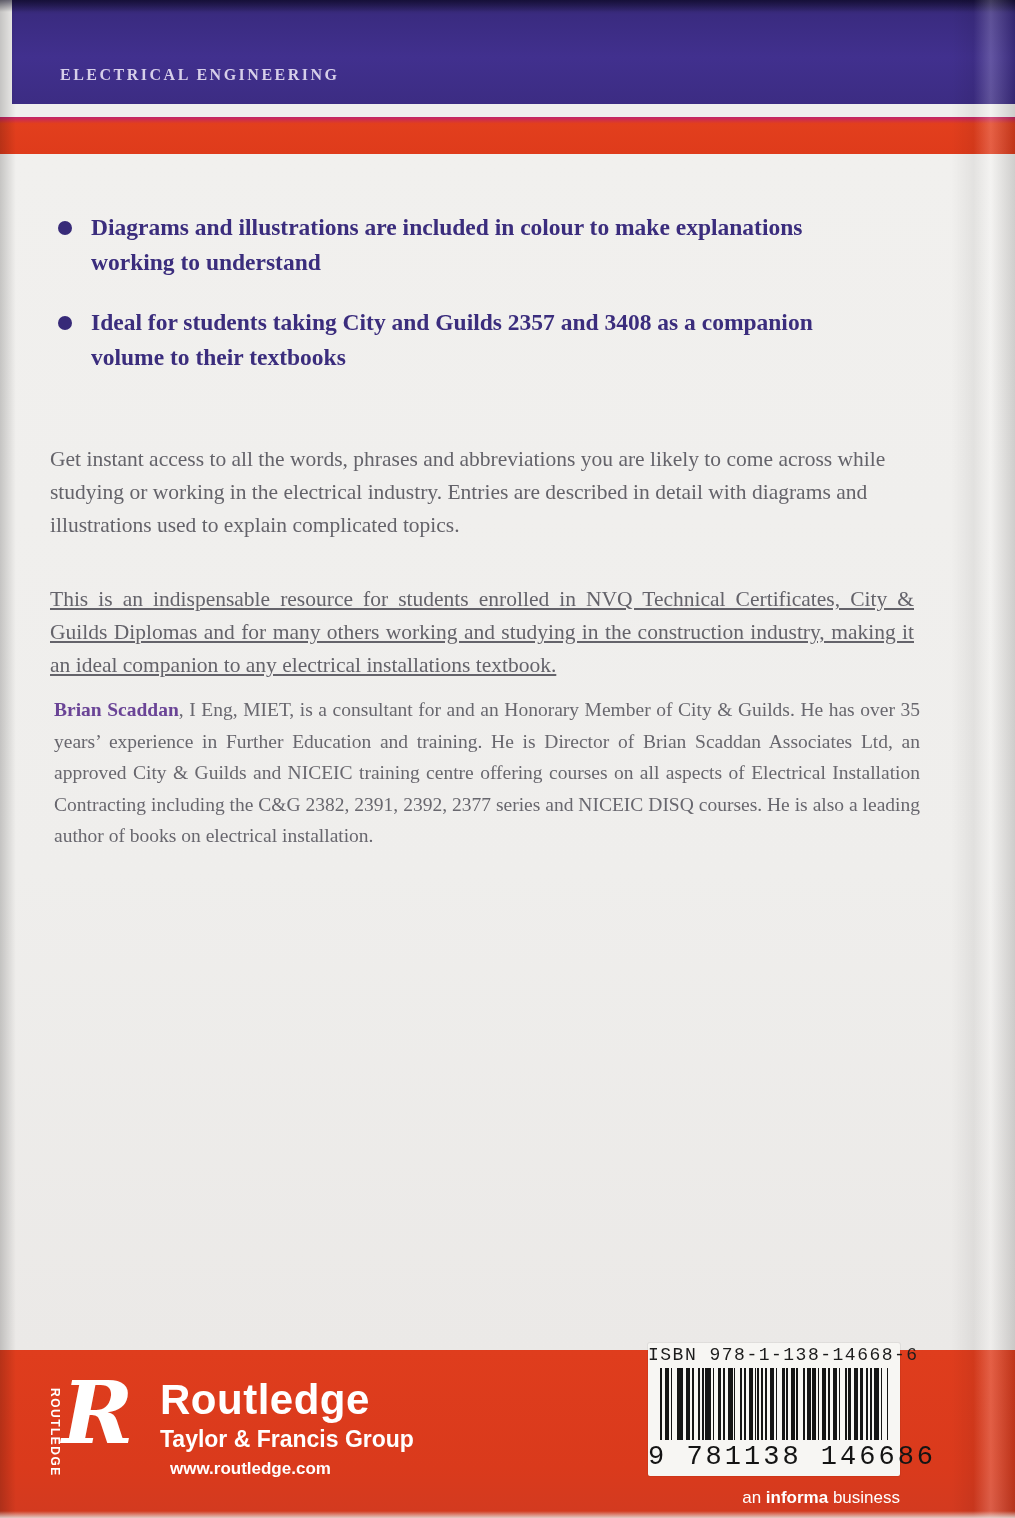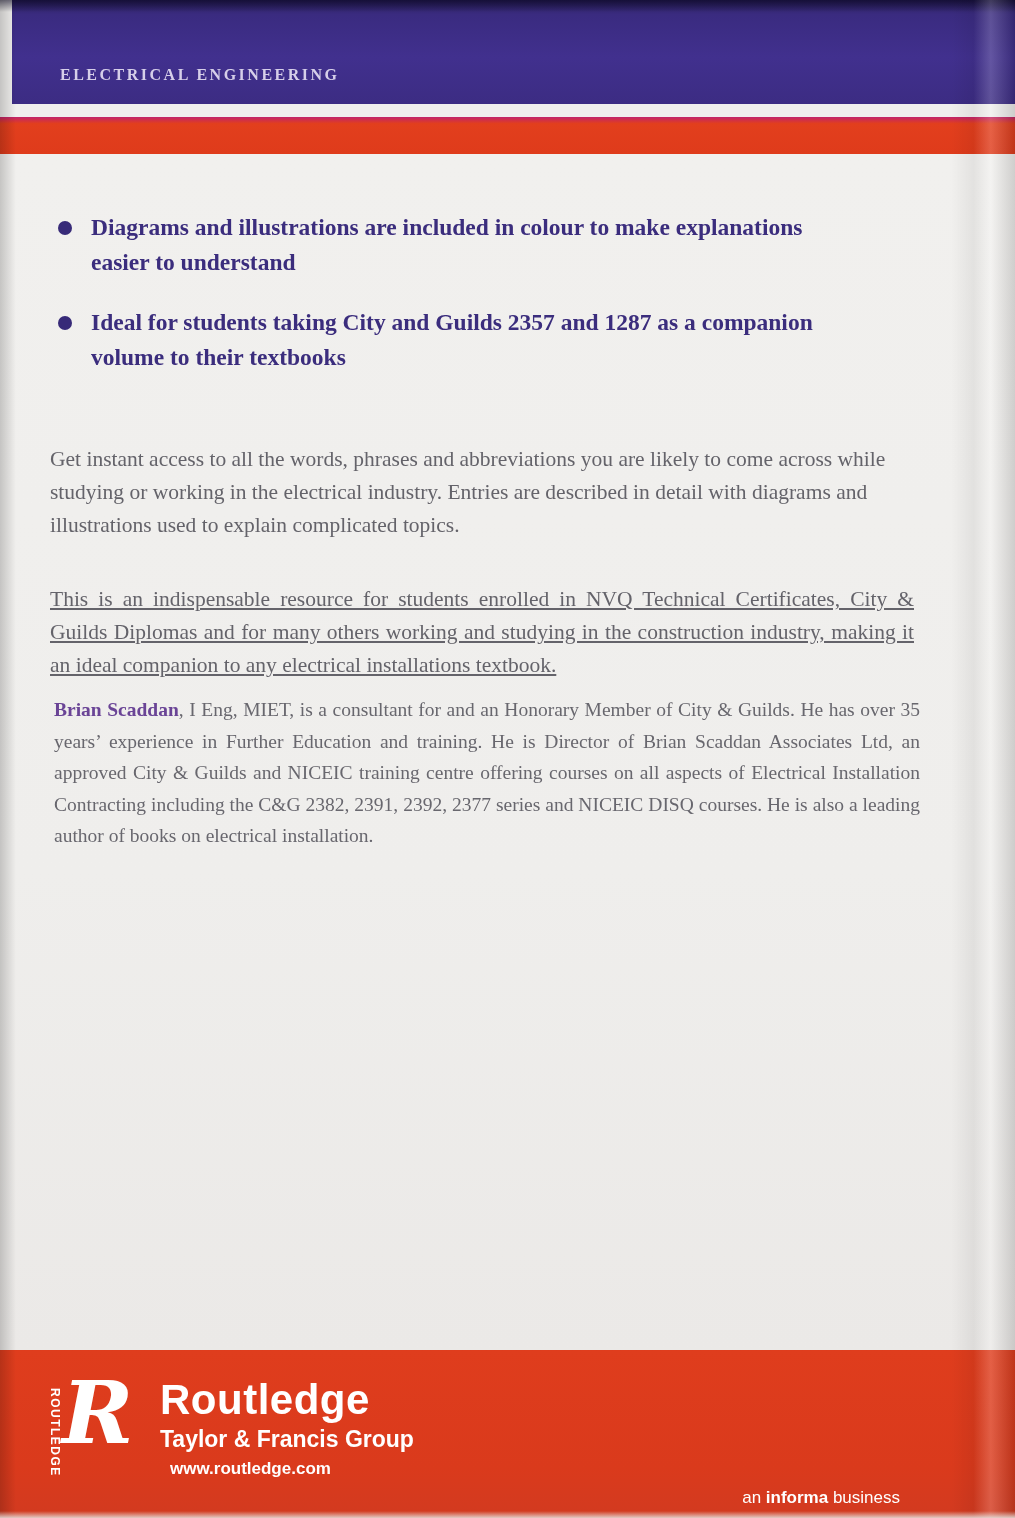--- a/index.html
+++ b/index.html
@@ -154,25 +154,25 @@
   <div class="band-top">
     <div class="category">ELECTRICAL ENGINEERING</div>
   </div>
 
   <div class="band-red-top"></div>
 
   <div class="page">
     <ul class="bullets">
       <li>
         <span class="dot"></span>
-        <span>Diagrams and illustrations are included in colour to make explanations easier to understand</span>
+        <span>Diagrams and illustrations are included in colour to make explanations working to understand</span>
       </li>
       <li>
         <span class="dot"></span>
-        <span>Ideal for students taking City and Guilds 2357 and 1287 as a companion volume to their textbooks</span>
+        <span>Ideal for students taking City and Guilds 2357 and 3408 as a companion volume to their textbooks</span>
       </li>
     </ul>
 
     <p class="para p1">Get instant access to all the words, phrases and abbreviations you are likely to come across while studying or working in the electrical industry. Entries are described in detail with diagrams and illustrations used to explain complicated topics.</p>
     <p class="para p2">This is an indispensable resource for students enrolled in NVQ Technical Certificates, City &amp; Guilds Diplomas and for many others working and studying in the construction industry, making it an ideal companion to any electrical installations textbook.</p>
 
     <p class="bio"><span class="bio-name">Brian Scaddan</span><span>, I Eng, MIET, is a consultant for and an Honorary Member of City &amp; Guilds. He has over 35 years’ experience in Further Education and training. He is Director of Brian Scaddan Associates Ltd, an approved City &amp; Guilds and NICEIC training centre offering courses on all aspects of Electrical Installation Contracting including the C&amp;G 2382, 2391, 2392, 2377 series and NICEIC DISQ courses. He is also a leading author of books on electrical installation.</span></p>
   </div>
 
   <div class="band-bottom">
@@ -180,20 +180,25 @@
     <div class="logo">
       <div class="logo-vertical">ROUTLEDGE</div>
       <div class="logo-glyph">R</div>
       <div class="logo-names">
         <div class="logo-big">Routledge</div>
         <div class="logo-group">Taylor &amp; Francis Group</div>
         <div class="logo-url">www.routledge.com</div>
       </div>
     </div>
 
+    <div class="barcode-box">
+      <div class="isbn">ISBN 978-1-138-14668-6</div>
+      <div class="bars"></div>
+      <div class="digits">9 781138 146686</div>
+    </div>
 
     <div class="informa"><span>an </span><b>informa</b><span> business</span></div>
 
   </div>
 
   <div class="edge-top"></div>
   <div class="edge-left"></div>
   <div class="edge-right"></div>
   <div class="edge-bottom"></div>
 

